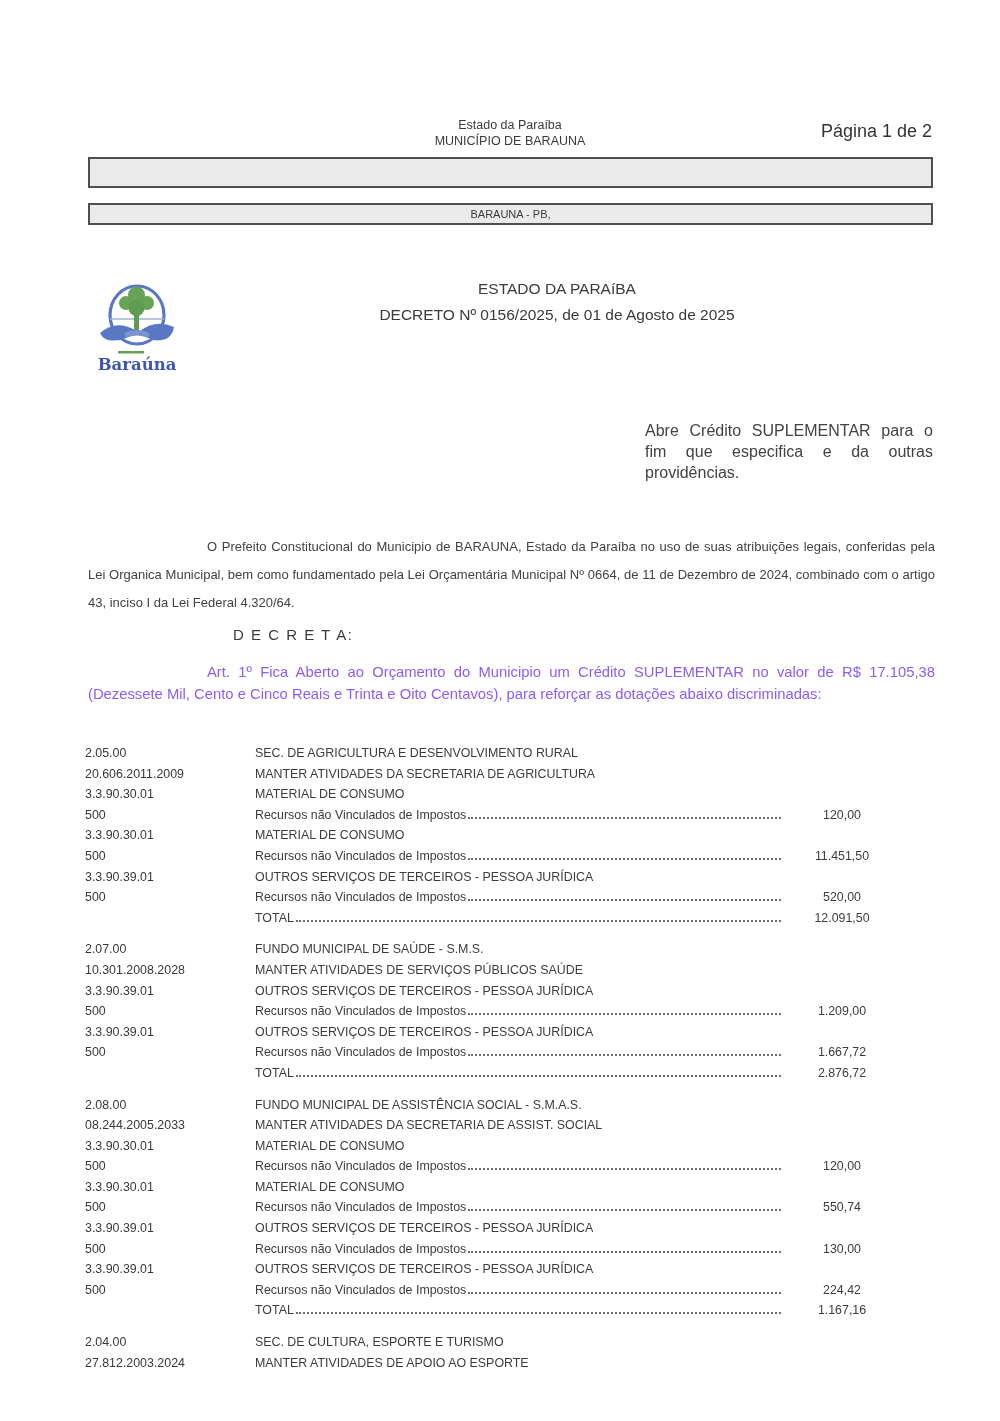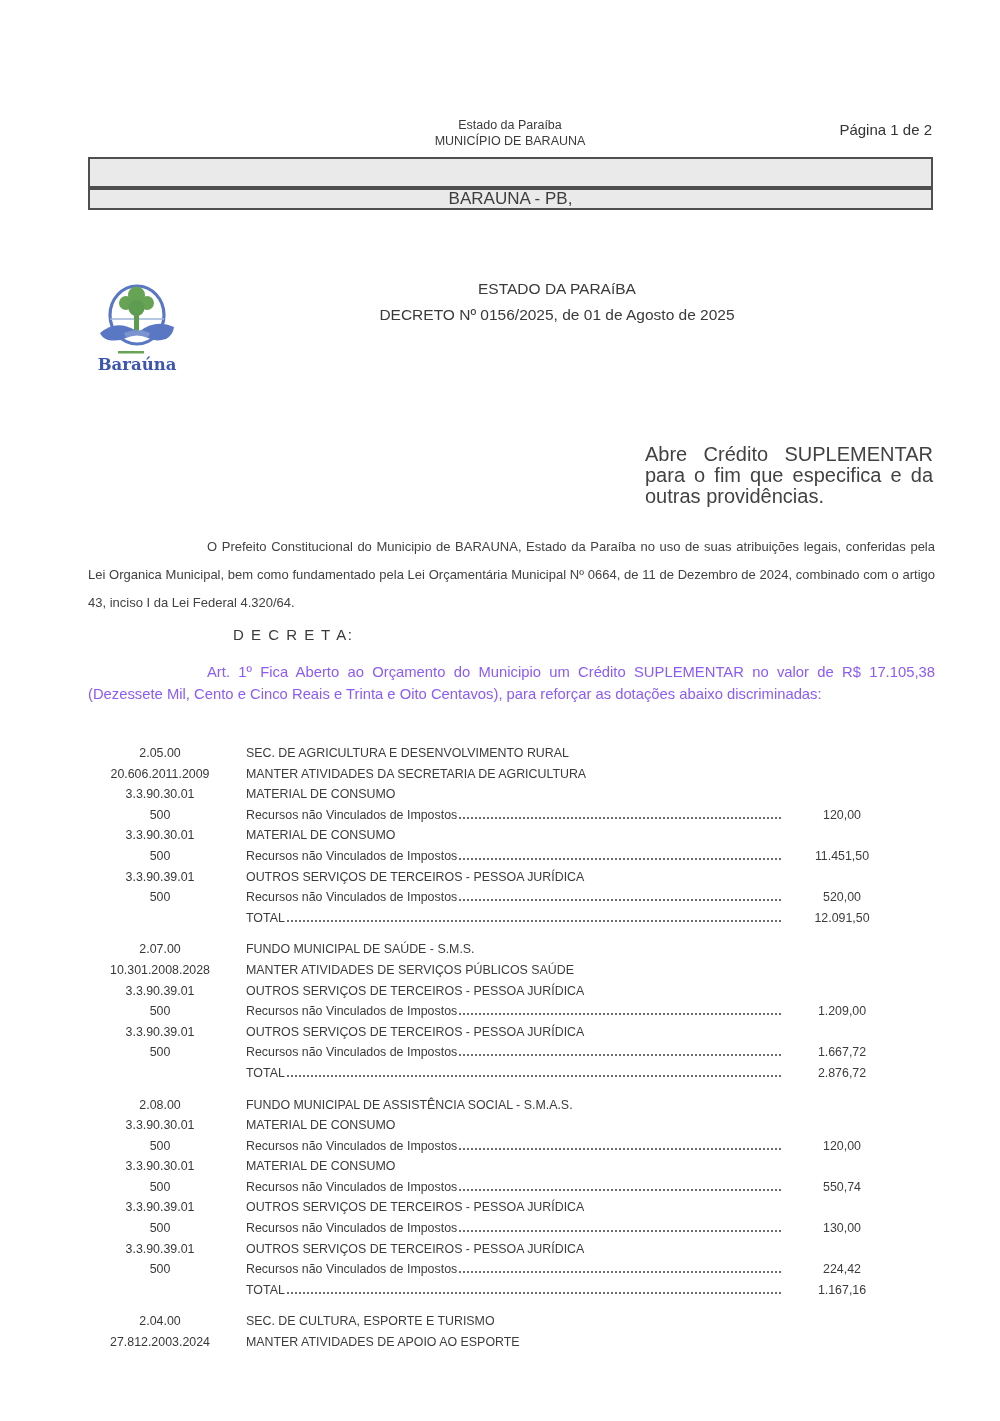--- a/index.html
+++ b/index.html
@@ -10,39 +10,39 @@
     font-family: "Liberation Sans", sans-serif;
     color: #3f3f3f;
     overflow: hidden;
   }
   .letterhead-center {
     position: absolute; top: 118px; left: 20px; right: 0;
     text-align: center; font-size: 12.5px; line-height: 15.5px; color: #3a3a3a;
   }
   .page-label {
     position: absolute; top: 121px; right: 68px;
-    font-size: 15px; color: #333;
+    font-size: 18px; color: #333;
   }
   .gray-box {
     position: absolute; left: 88px; width: 845px;
     background: #eaeaea; border: 2px solid #4f4f4f;
   }
   .box1 { top: 157px; height: 31px; }
   .box2 {
-    top: 188px; height: 22px;
-    text-align: center; font-size: 17px; line-height: 18px; color: #3d3d3d;
+    top: 203px; height: 22px;
+    text-align: center; font-size: 11px; line-height: 18px; color: #3d3d3d;
   }
   .logo-wrap { position: absolute; left: 94px; top: 281px; width: 86px; text-align: center; }
   .title-block {
     position: absolute; top: 276px; left: 114px; right: 0;
     text-align: center; font-size: 15.5px; line-height: 26px; color: #3a3a3a;
   }
   .ementa {
     position: absolute; top: 420px; left: 645px; width: 288px;
-    text-align: justify; font-size: 20px; line-height: 21px; color: #424242; margin-top: 24px;
+    text-align: justify; font-size: 16px; line-height: 21px; color: #424242;
   }
   .preambulo {
     position: absolute; top: 533px; left: 88px; width: 847px;
     text-align: justify; text-indent: 119px;
     font-size: 13px; line-height: 28px; color: #424242;
   }
   .decreta {
     position: absolute; top: 626px; left: 233px;
     font-size: 15px; letter-spacing: 1.5px; color: #3a3a3a;
   }
@@ -50,22 +50,22 @@
     position: absolute; top: 662px; left: 88px; width: 847px;
     text-align: justify; text-indent: 119px;
     font-size: 14.8px; line-height: 21.5px; color: #8b5cf6;
   }
   .dotacoes {
     position: absolute; top: 746px; left: 85px; width: 812px;
     font-size: 12.4px; color: #3c3c3c;
   }
   .tbl-section { margin-bottom: 11px; }
   .tbl-row { display: flex; align-items: baseline; height: 20.6px; }
-  .c-code { flex: none; width: 150px; text-align: center; color: #383838; }
-  .c-desc { flex: none; padding-left: 11px; white-space: nowrap; }
+  .c-code { flex: none; width: 150px; text-align: left; color: #383838; }
+  .c-desc { flex: none; padding-left: 11px; white-space: nowrap; margin-left: 9px; }
   .c-leader { flex: 1 1 auto; border-bottom: 2px dotted #6d6d6d; margin: 0 6px 3px 2px; }
   .c-value { flex: none; width: 110px; text-align: center; margin-left: auto; }
 </style>
 </head>
 <body>
 
 <div class="letterhead-center">
   <div>Estado da Paraíba</div>
   <div>MUNICÍPIO DE BARAUNA</div>
 </div>
@@ -186,20 +186,24 @@
         <span class="c-leader"></span>
         <span class="c-value">2.876,72</span>
       </div>
     </div>
     <div class="tbl-section">
       <div class="tbl-row">
         <span class="c-code">2.08.00</span>
         <span class="c-desc">FUNDO MUNICIPAL DE ASSISTÊNCIA SOCIAL - S.M.A.S.</span>
       </div>
       <div class="tbl-row">
+        <span class="c-code">08.244.2005.2033</span>
+        <span class="c-desc">MANTER ATIVIDADES DA SECRETARIA DE ASSIST. SOCIAL</span>
+      </div>
+      <div class="tbl-row">
         <span class="c-code">3.3.90.30.01</span>
         <span class="c-desc">MATERIAL DE CONSUMO</span>
       </div>
       <div class="tbl-row">
         <span class="c-code">500</span>
         <span class="c-desc">Recursos não Vinculados de Impostos</span>
         <span class="c-leader"></span>
         <span class="c-value">120,00</span>
       </div>
       <div class="tbl-row">

